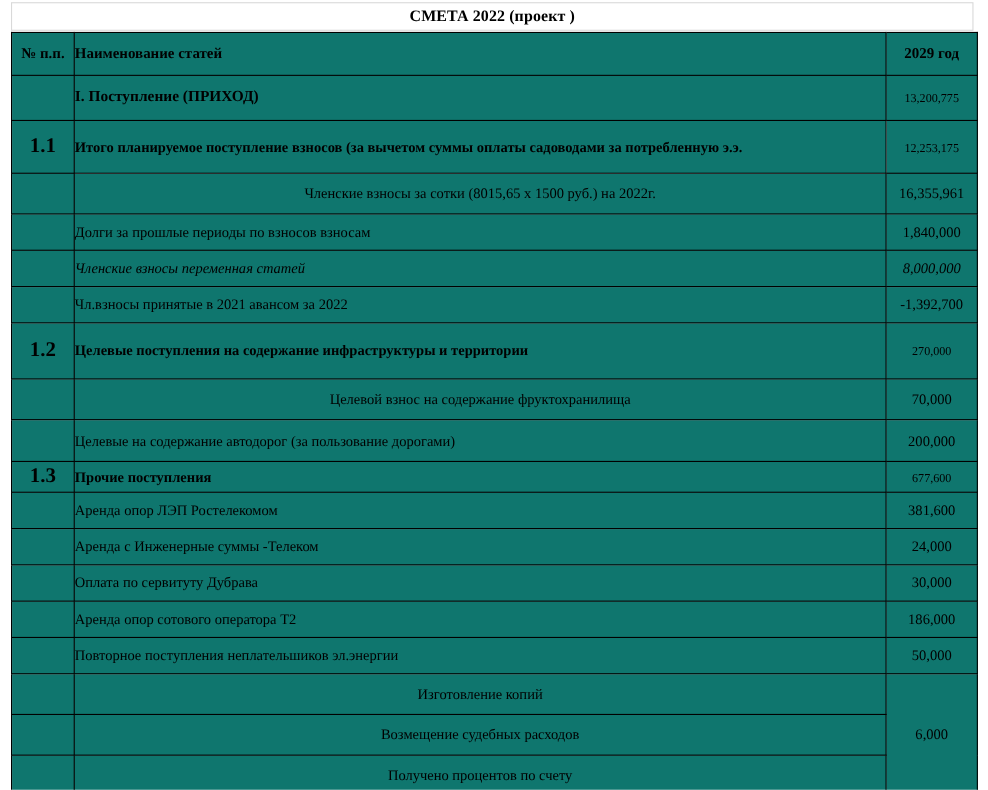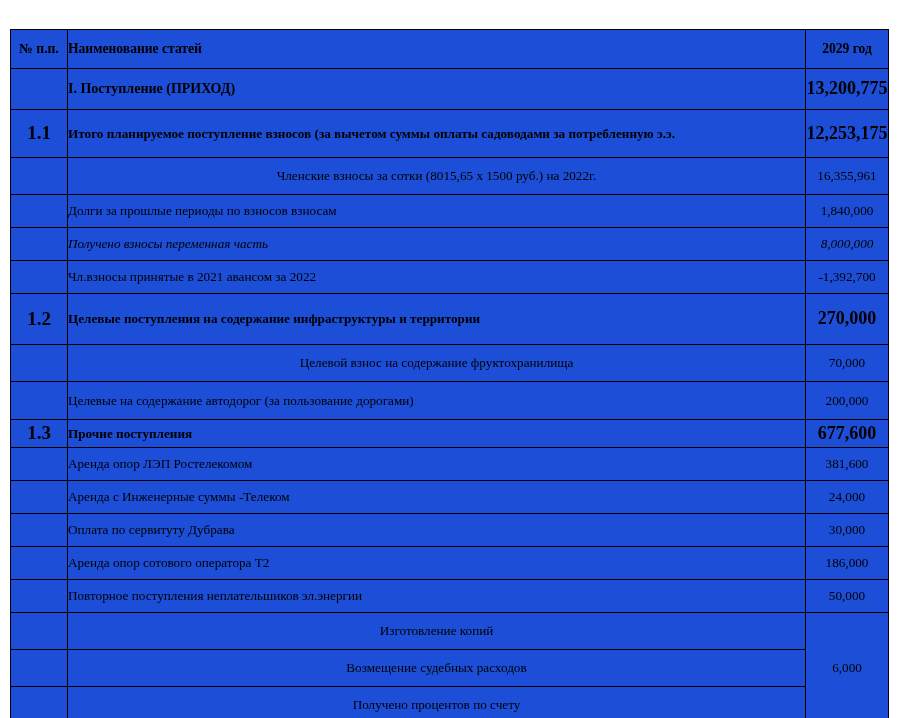--- a/index.html
+++ b/index.html
@@ -53,21 +53,21 @@
   table.budget col.c-num   { width: 57px; }
   table.budget col.c-name  { width: 738px; }
   table.budget col.c-value { width: 83px; }
 
   table.budget td {
     border: 1px solid #000000;
     font-size: 13.2px;
     line-height: 1.18;
     padding: 0;
     vertical-align: middle;
-    background: #1d4ed8;
+    background: #0f766e;
   }
 
   .cell-pad-num   { padding: 0 3px; text-align: center; }
   .cell-pad-name  { padding: 0 3px 0 4px; }
   .cell-pad-value { padding: 0 3px; text-align: center; }
 
   
   .h-hdr   { height: 38px; }
   .h-sect  { height: 40px; }
   .h-big   { height: 47px; }
@@ -81,30 +81,33 @@
   .it   { font-style: italic; }
   .ctr  { text-align: left; }
   .nowrap { white-space: nowrap; overflow: hidden; }
 
   
   .va-bottom { vertical-align: bottom; padding-bottom: 2px; }
   .va-top    { vertical-align: top; padding-top: 3px; }
   .va-mid    { vertical-align: middle; }
 
   .num-small { font-size: 19px; }
-  .val-bold  { font-weight: bold; font-size: 18px; }
+  .val-bold  { font-weight: normal; font-size: 11px; }
   .val-norm  { font-size: 13.2px; }
 
   .hdr-text { font-weight: bold; font-size: 13.6px; }
 </style>
 </head>
 <body>
 
 <div id="sheet">
 
+  <div class="title-band">
+    <span class="title-text">СМЕТА 2022 (проект )</span>
+  </div>
 
   <table class="budget">
     <colgroup>
       <col class="c-num">
       <col class="c-name">
       <col class="c-value">
     </colgroup>
     <tbody>
 
       <tr>
@@ -163,21 +166,21 @@
         <td class="h-mid cell-pad-value va-mid">
           <span class="val-norm">1,840,000</span>
         </td>
       </tr>
 
       <tr>
         <td class="h-mid cell-pad-num va-mid">
           <span></span>
         </td>
         <td class="h-mid cell-pad-name va-mid">
-          <span class="it">Получено взносы переменная часть</span>
+          <span class="it">Членские взносы переменная статей</span>
         </td>
         <td class="h-mid cell-pad-value va-mid">
           <span class="val-norm it">8,000,000</span>
         </td>
       </tr>
 
       <tr>
         <td class="h-mid cell-pad-num va-mid">
           <span></span>
         </td>

